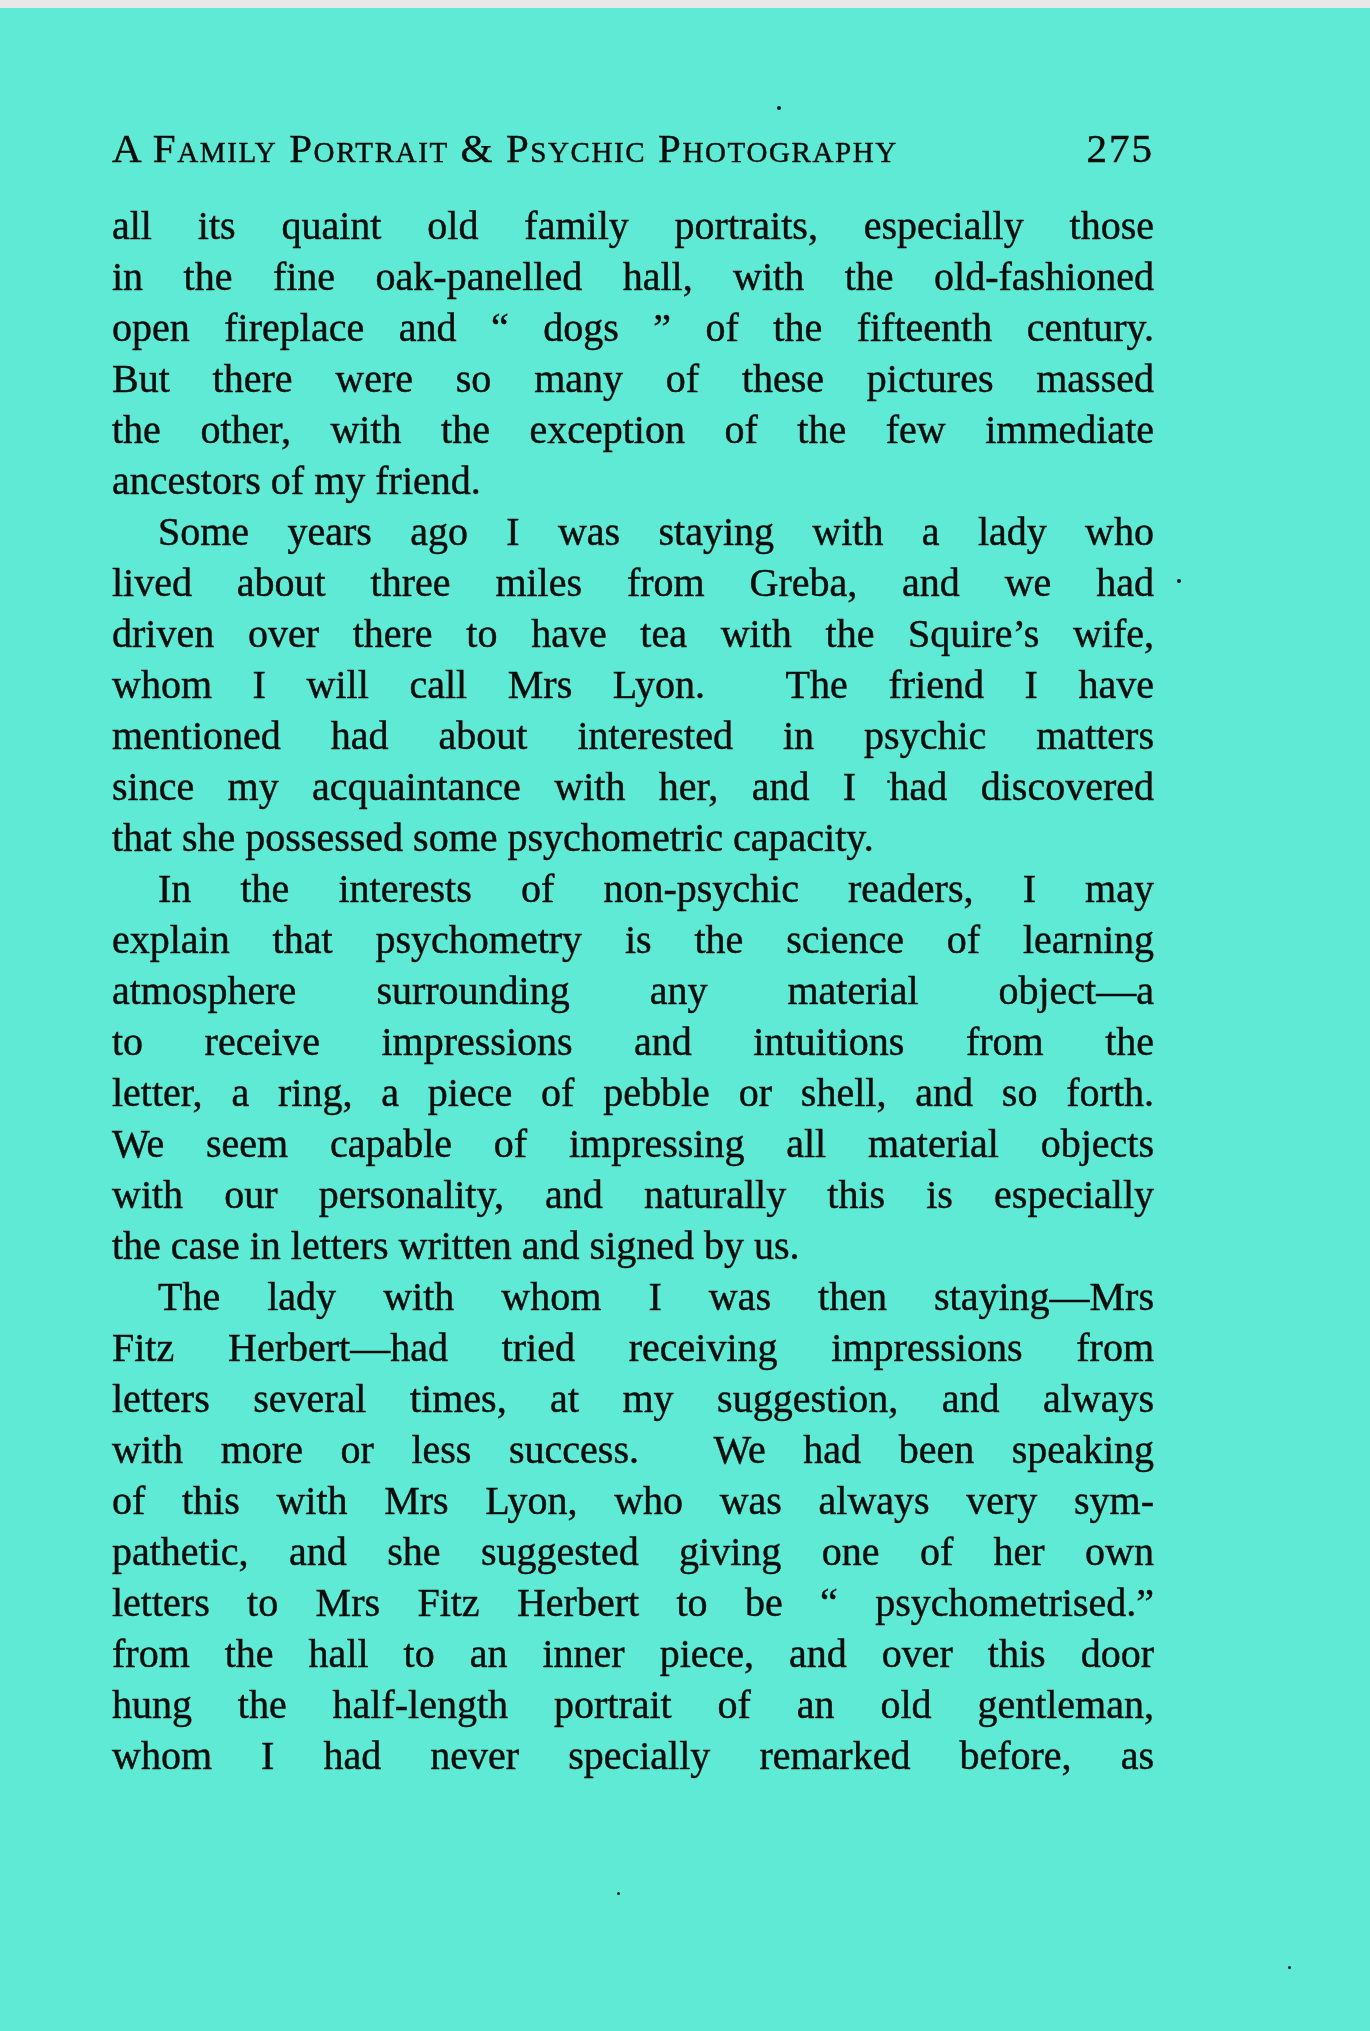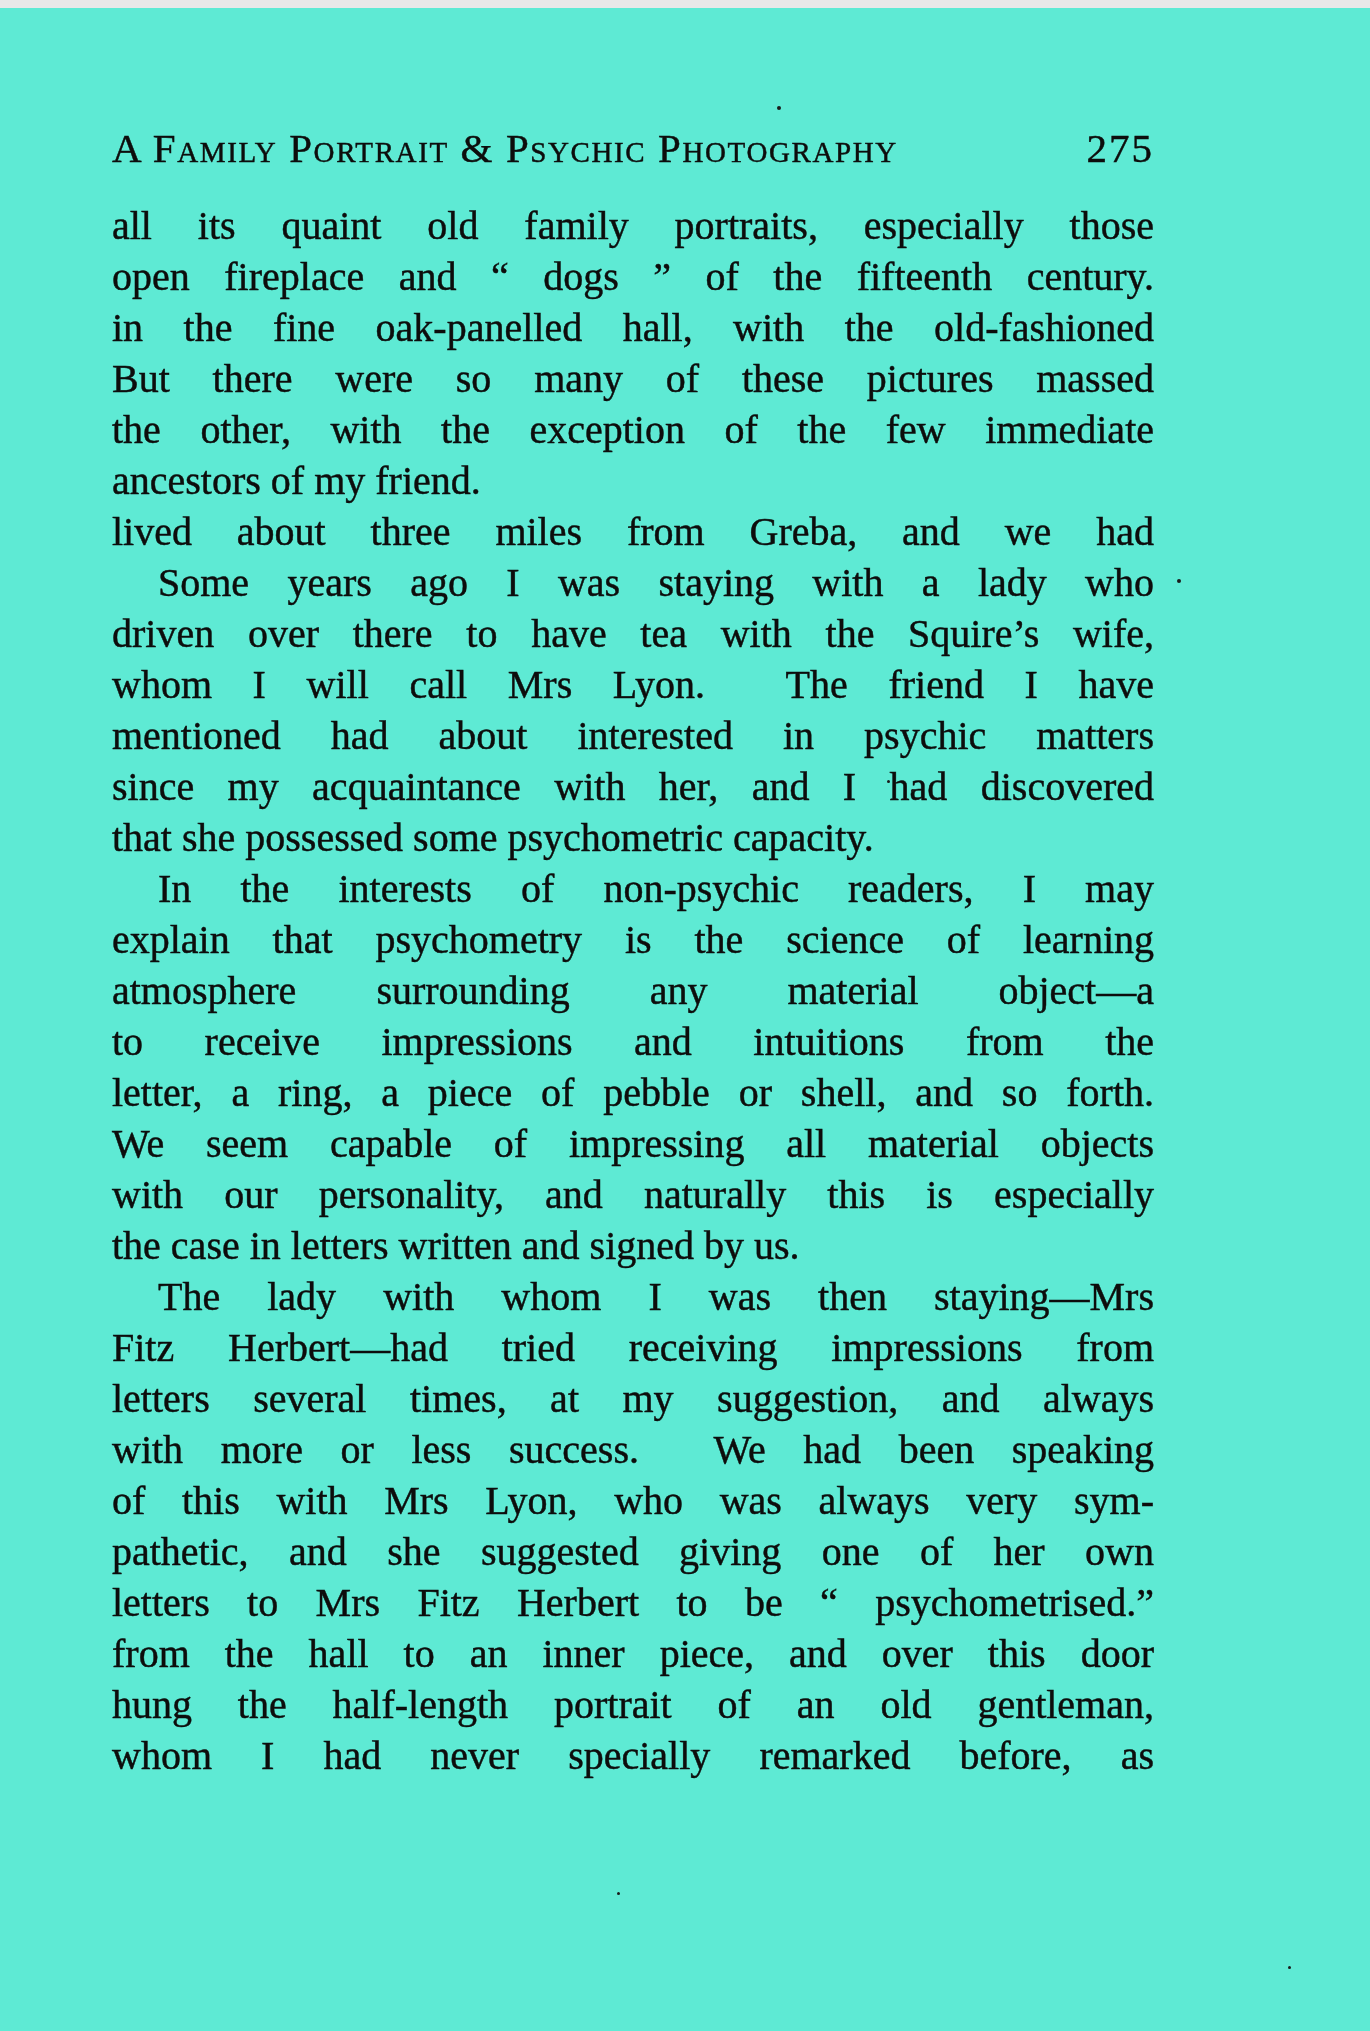--- a/index.html
+++ b/index.html
@@ -78,30 +78,30 @@
 
   <header class="running-head">
     <span class="head-title">A Family Portrait &amp; Psychic Photography</span>
     <span class="head-page-num">275</span>
   </header>
 
   <main class="text-block">
 
     <div class="para">
       <div class="line">all its quaint old family portraits, especially those</div>
+      <div class="line">in the fine oak-panelled hall, with the old-fashioned</div>
       <div class="line">open fireplace and “ dogs ” of the fifteenth century.</div>
-      <div class="line">in the fine oak-panelled hall, with the old-fashioned</div>
       <div class="line">But there were so many of these pictures massed</div>
       <div class="line">the other, with the exception of the few immediate</div>
       <div class="line no-fill">ancestors of my friend.</div>
     </div>
 
     <div class="para">
+      <div class="line indent">Some years ago I was staying with a lady who</div>
       <div class="line">lived about three miles from Greba, and we had</div>
-      <div class="line indent">Some years ago I was staying with a lady who</div>
       <div class="line">driven over there to have tea with the Squire’s wife,</div>
       <div class="line">whom I will call Mrs Lyon.&nbsp; The friend I have</div>
       <div class="line">mentioned had about interested in psychic matters</div>
       <div class="line">since my acquaintance with her, and I had discovered</div>
       <div class="line no-fill">that she possessed some psychometric capacity.</div>
     </div>
 
     <div class="para">
       <div class="line indent">In the interests of non-psychic readers, I may</div>
       <div class="line">explain that psychometry is the science of learning</div>

